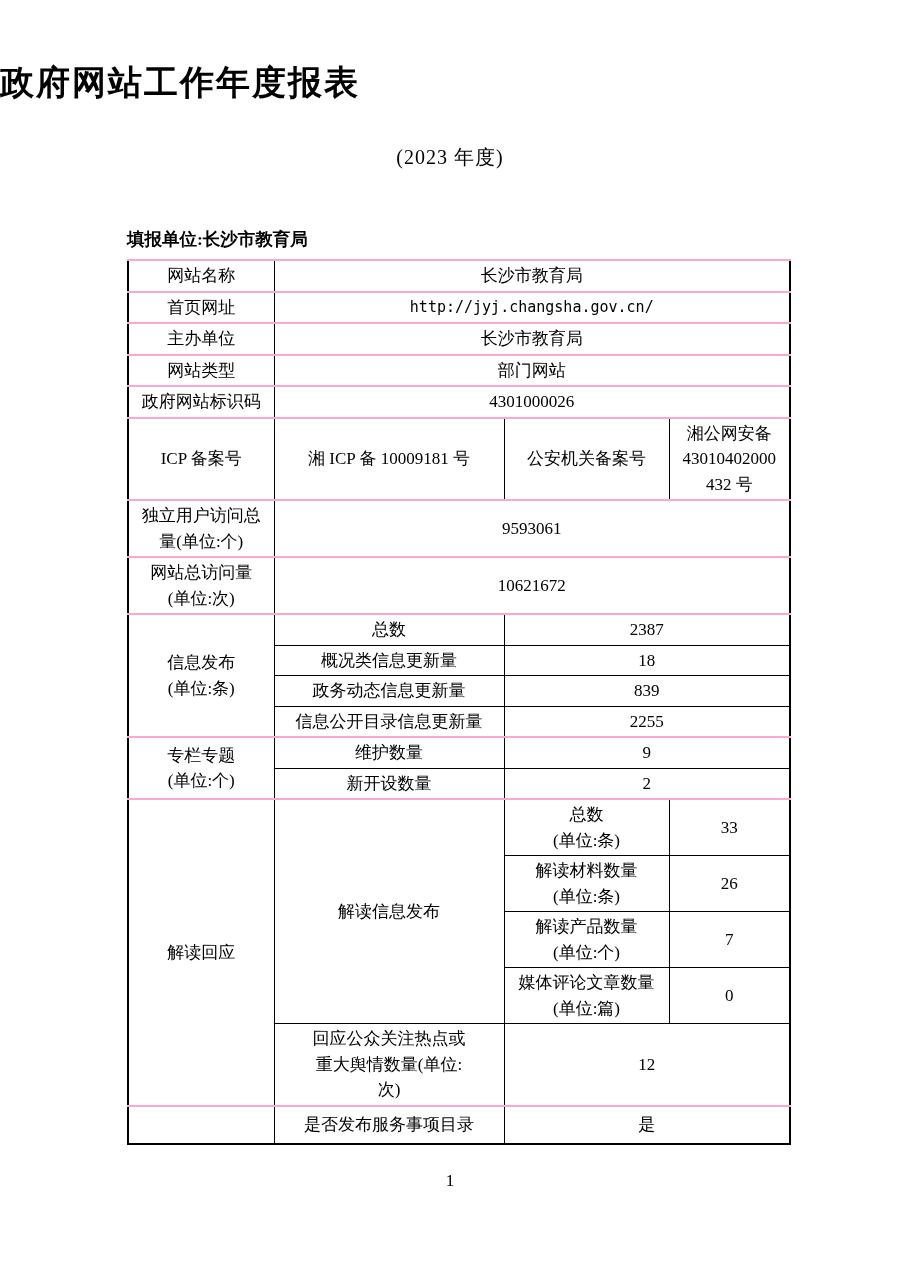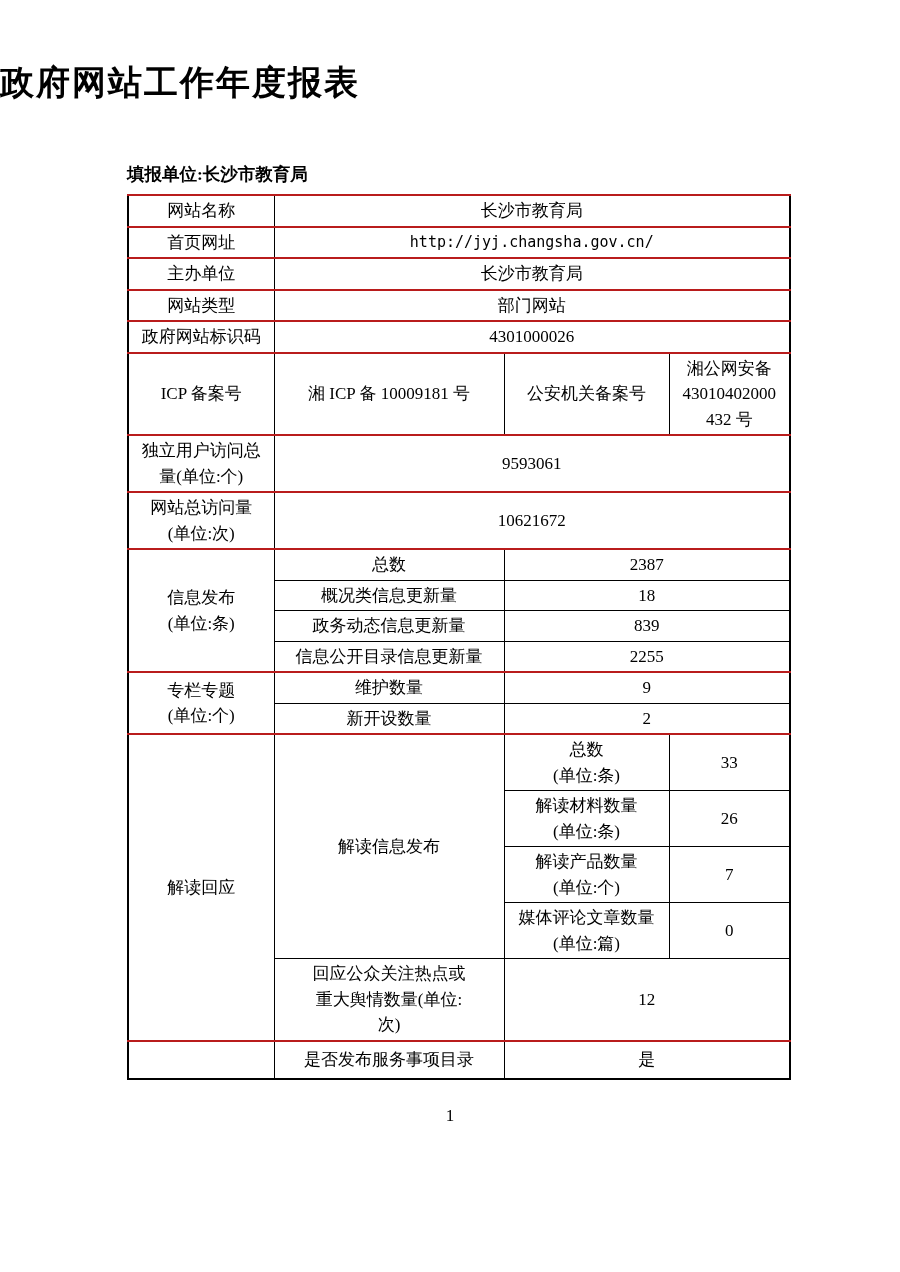--- a/index.html
+++ b/index.html
@@ -41,21 +41,21 @@
   td {
     border: 1px solid #000;
     text-align: center;
     vertical-align: middle;
     font-size: 17px;
     line-height: 1.5;
     white-space: pre-line;
     padding: 2px 4px;
     overflow: hidden;
   }
-  tr.g > td { border-top: 2px solid #b91c1c; margin-left: 44px; }
+  tr.g > td { border-top: 2px solid #f9a8d4; margin-left: 44px; }
 
   tr.h31 { height: 31px; }
   tr.h78 { height: 78px; }
   tr.h62 { height: 56px; }
   tr.h30 { height: 30px; }
   tr.h52 { height: 52px; }
   tr.h75 { height: 75px; }
   tr.h38 { height: 38px; padding-left: 40px; }
 
   td.mono {
@@ -70,20 +70,21 @@
     text-align: center;
     font-size: 17px;
   }
 </style>
 </head>
 <body>
 
 <div class="doc">
 
   <div class="title">政府网站工作年度报表</div>
+  <div class="subtitle">(2023 年度)</div>
   <div class="report-unit">填报单位:长沙市教育局</div>
 
   <table class="report">
     <colgroup>
       <col style="width:146px">
       <col style="width:230px">
       <col style="width:165px">
       <col style="width:121px">
     </colgroup>
     <tbody>

